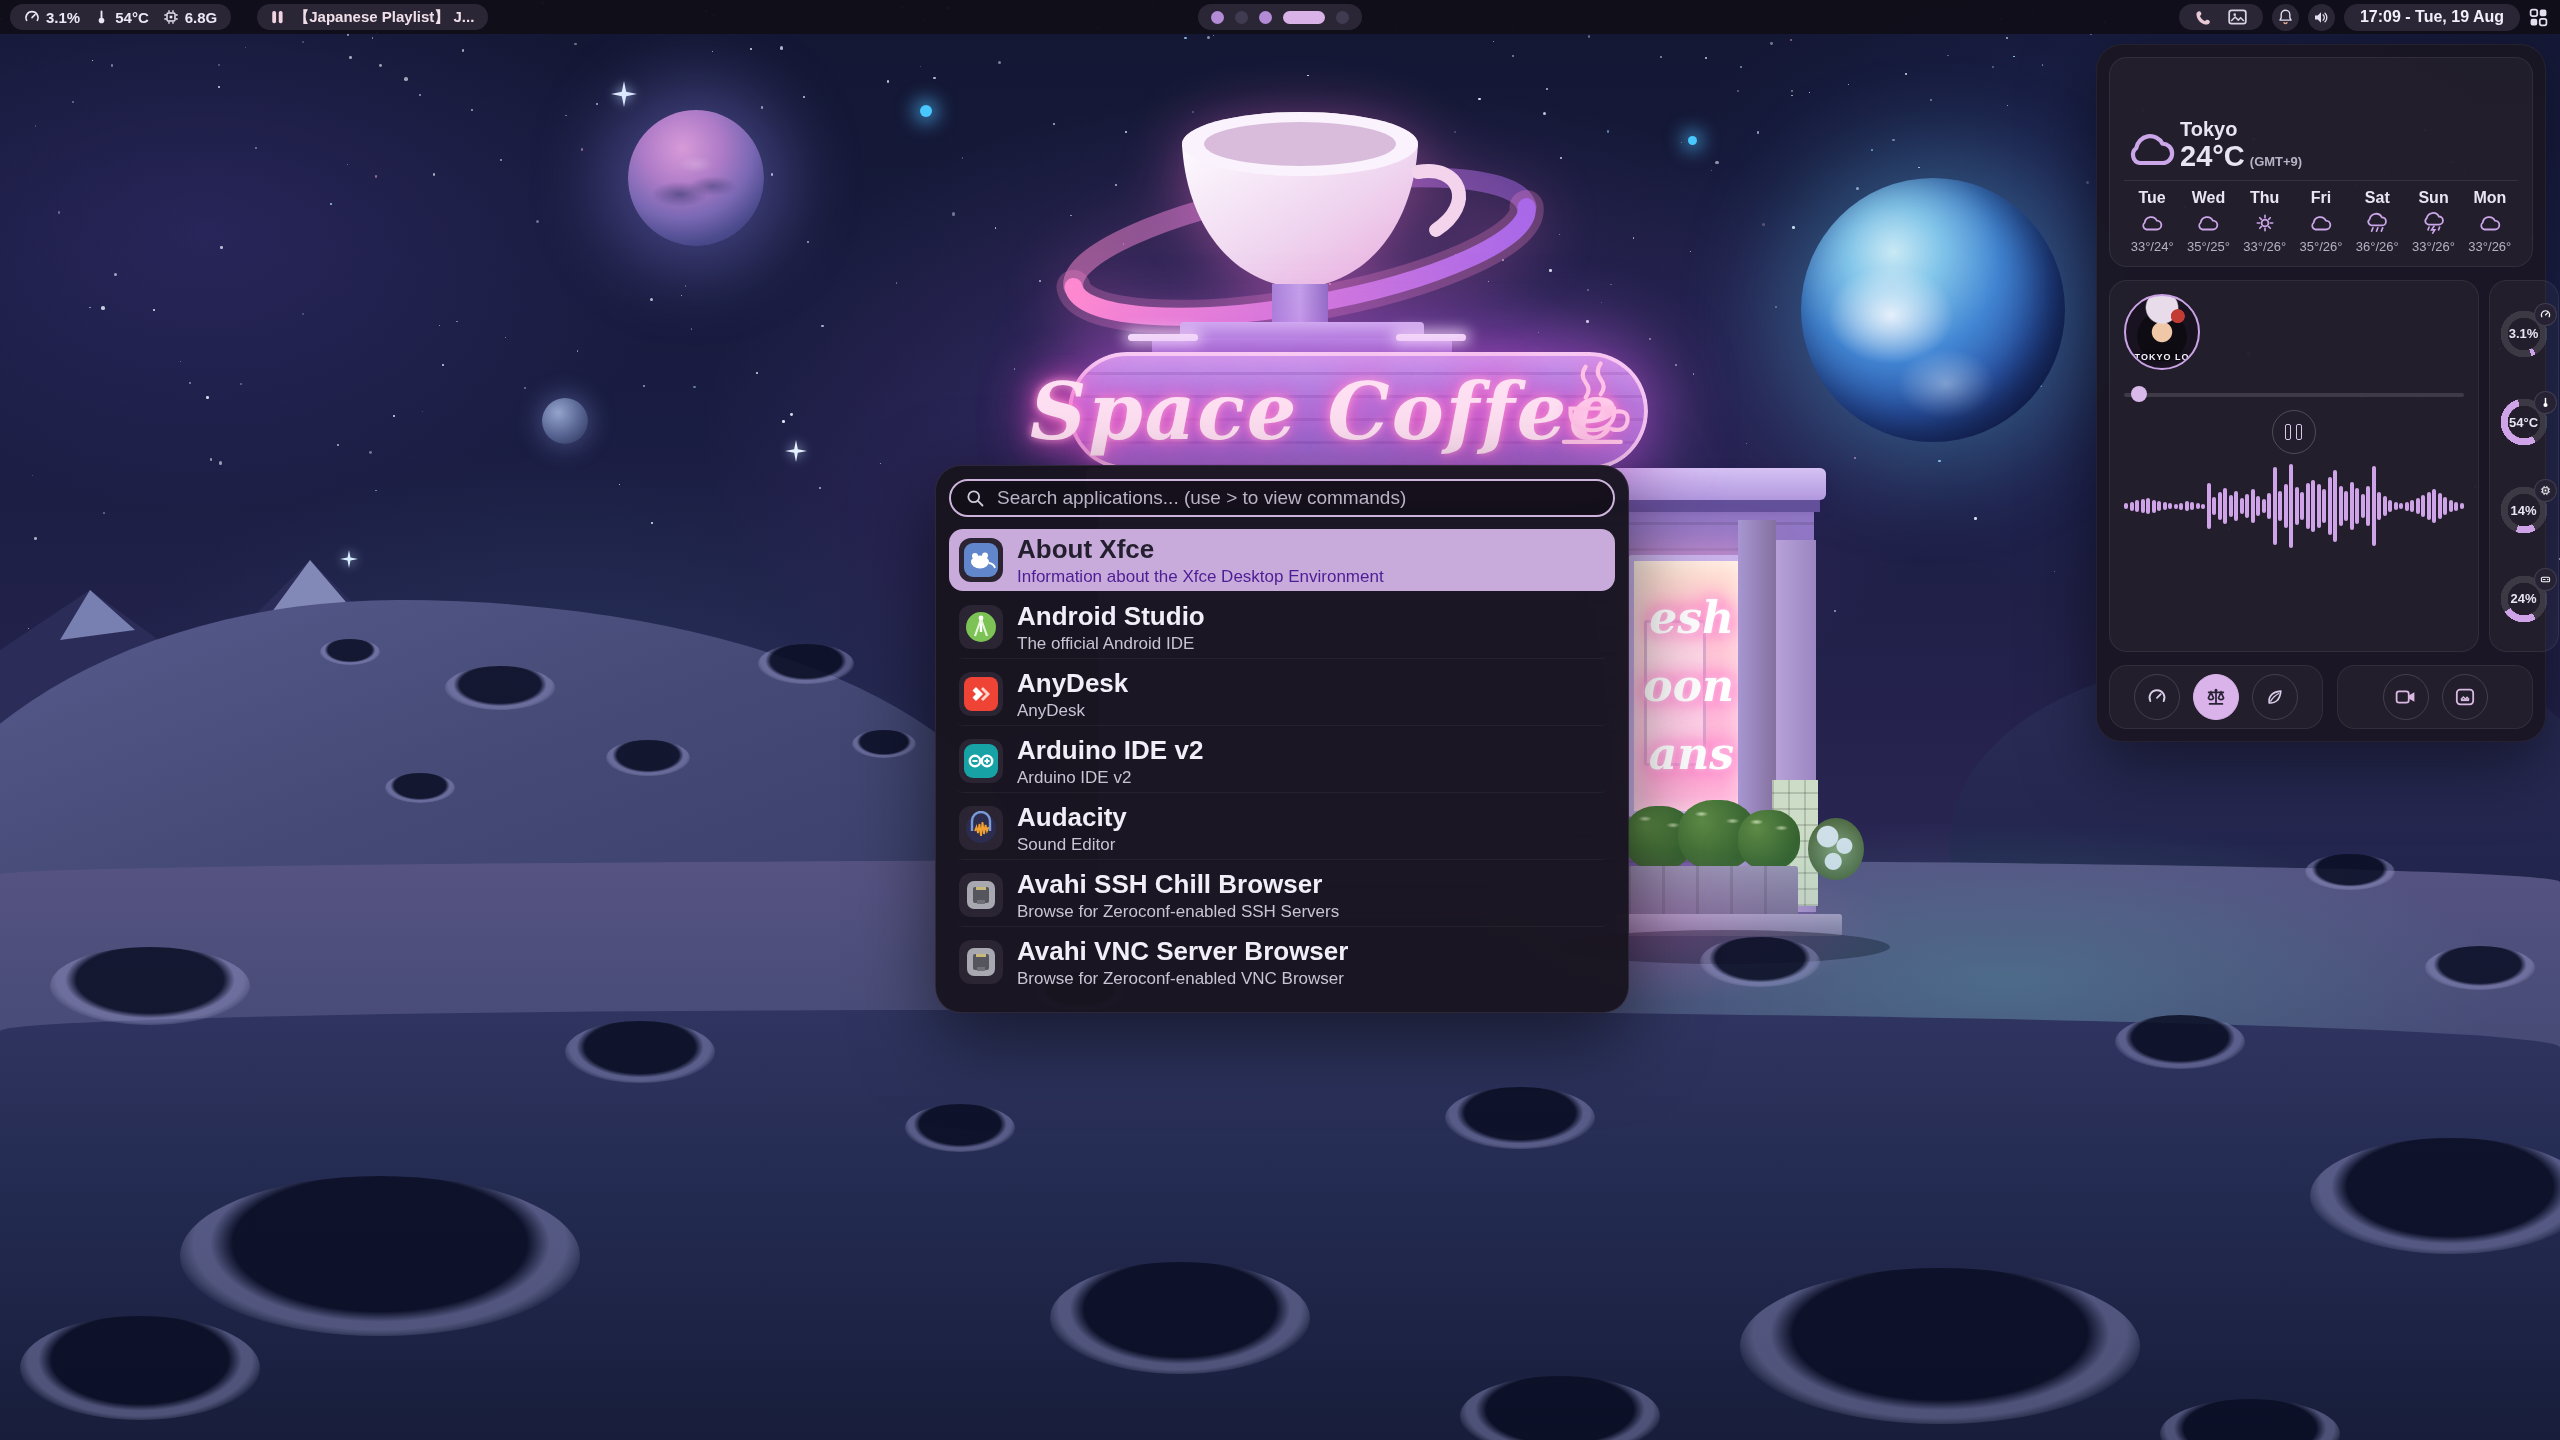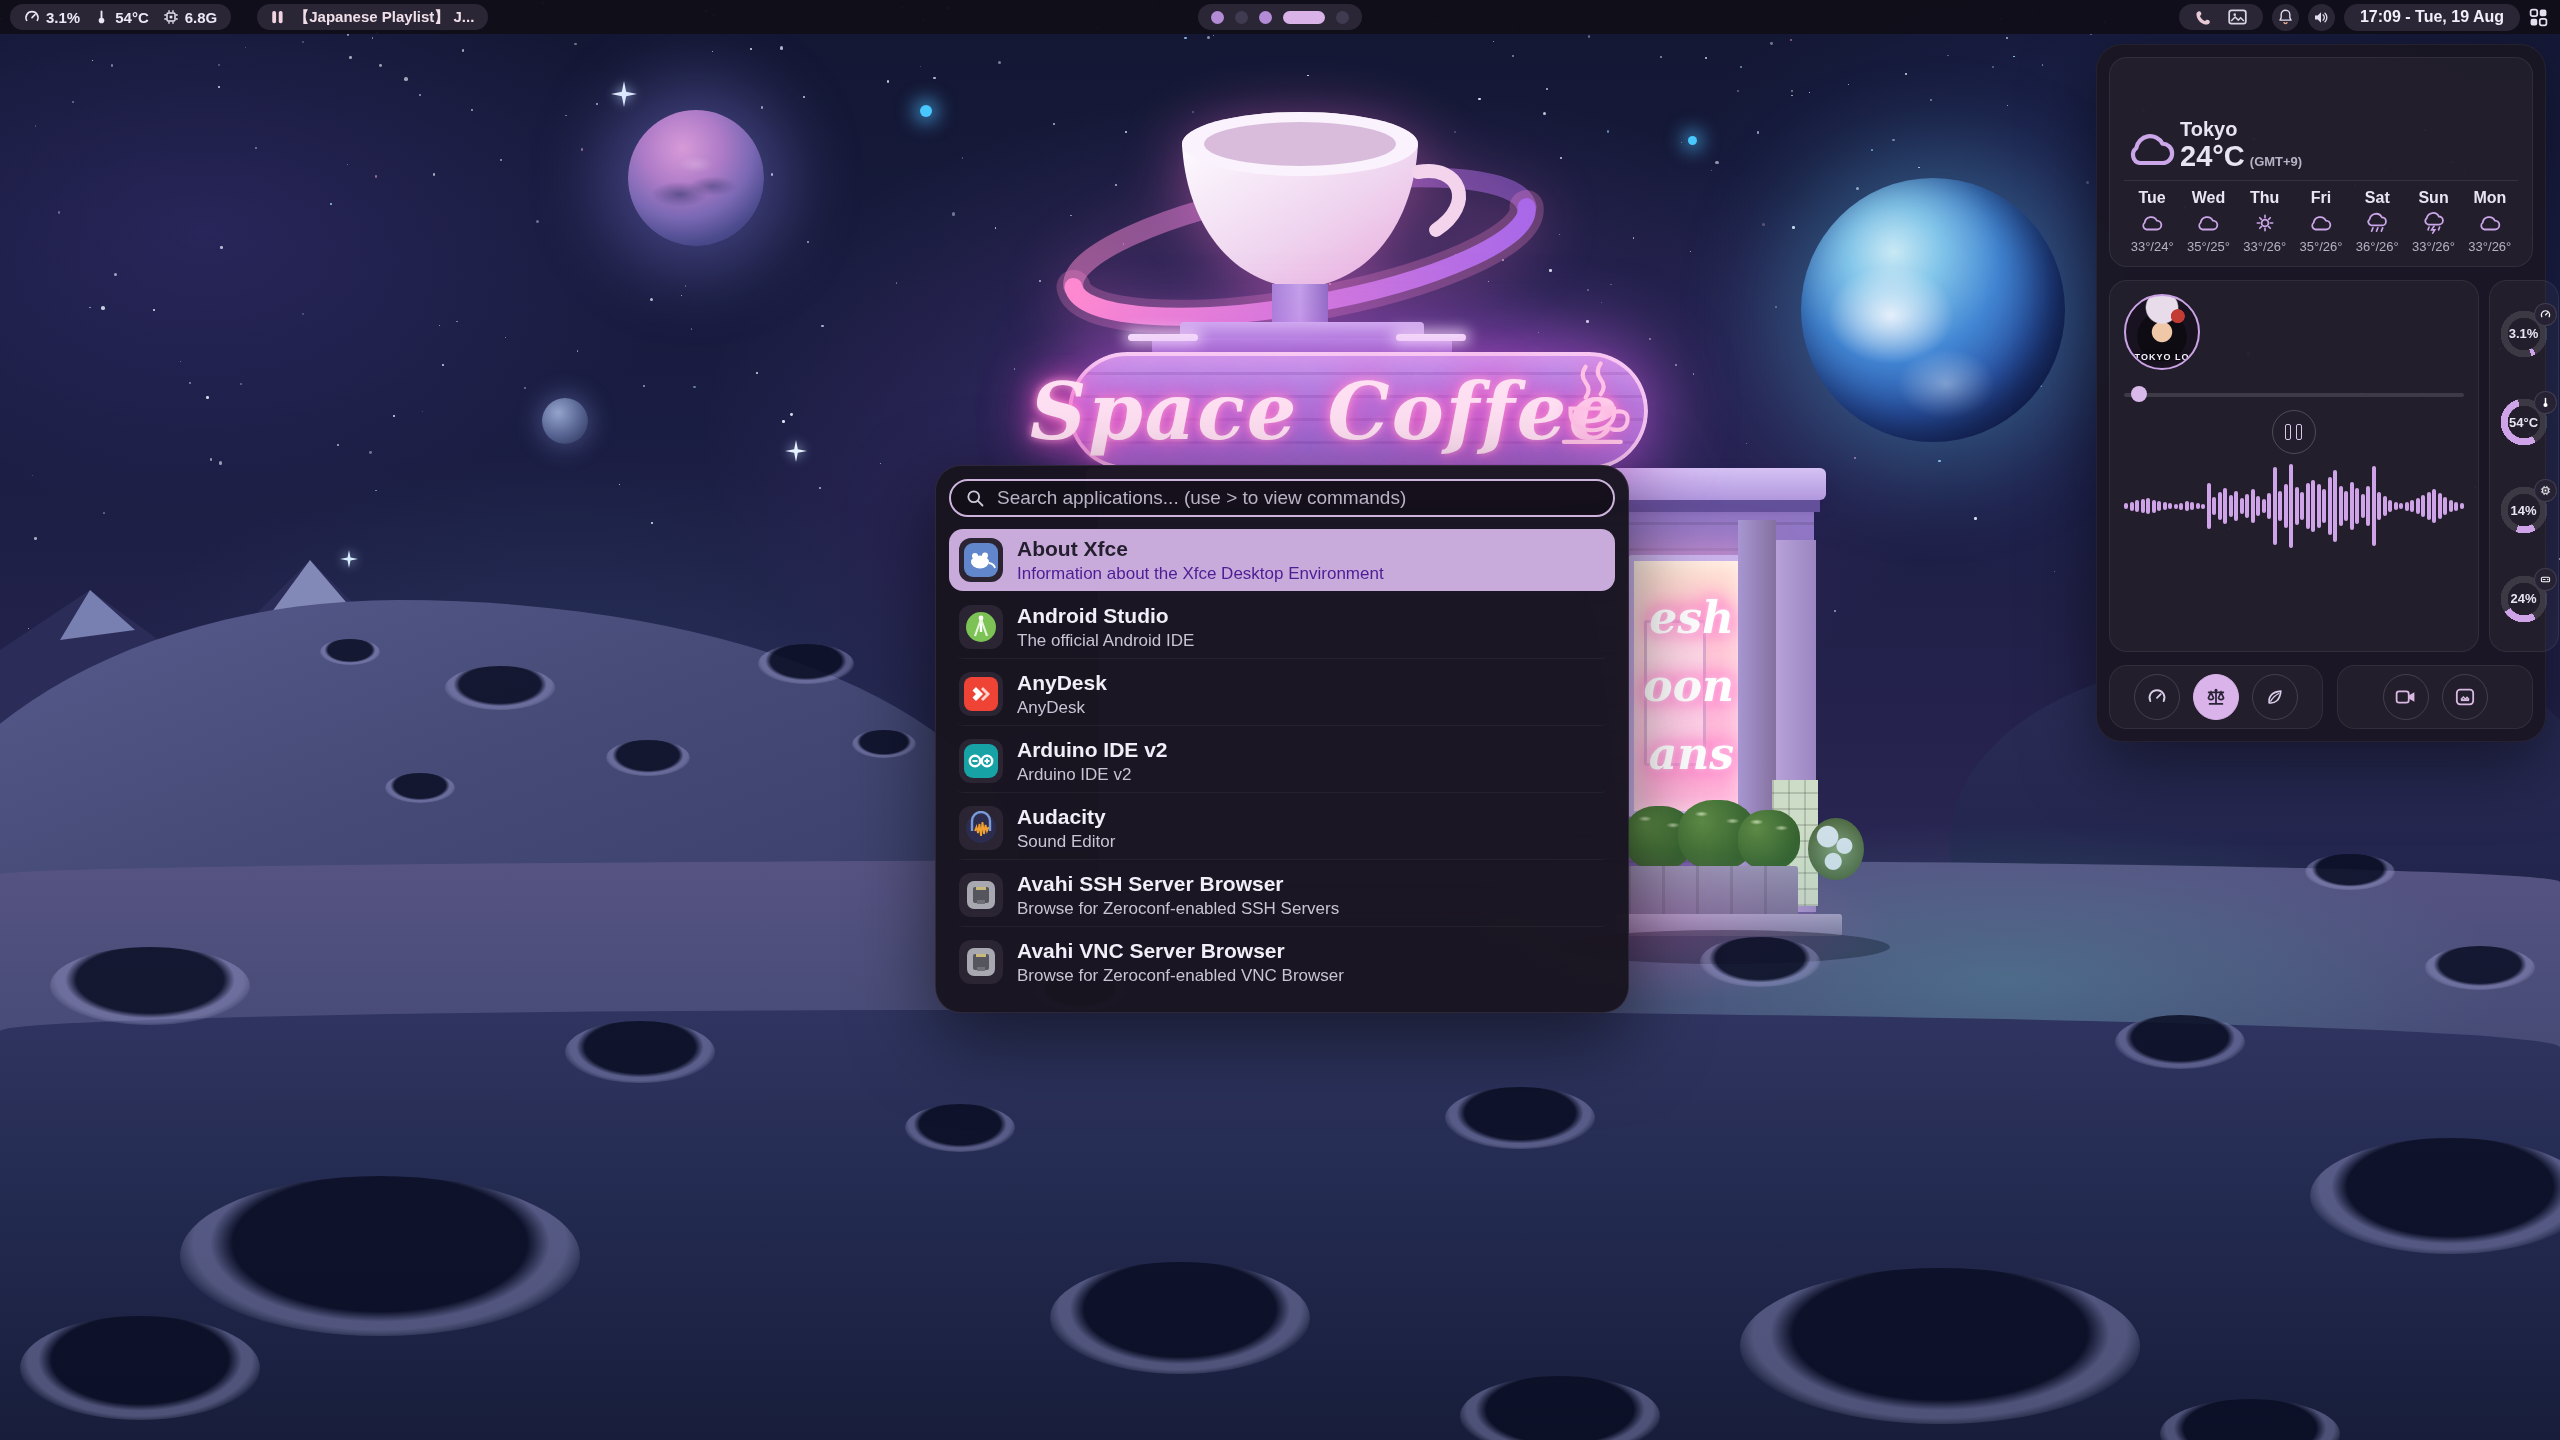--- a/index.html
+++ b/index.html
@@ -133,21 +133,21 @@
   #search-input{flex:1;background:transparent;border:none;outline:none;color:#e8e2f0;
     font-size:19px;font-family:"Liberation Sans",sans-serif;}
   #search-input::placeholder{color:#b9b2c4;}
   #app-list{margin-top:12px;}
   .app-row{display:flex;align-items:center;gap:14px;height:62px;border-radius:14px;
     padding:0 10px;margin-bottom:5px;}
   .app-row.selected{background:#c8abdb;}
   .app-row:not(.selected):not(:last-child){box-shadow:0 5px 0 -4px rgba(255,255,255,.05);}
   .app-tile{width:44px;height:44px;border-radius:12px;background:#2a2433;display:flex;
     align-items:center;justify-content:center;flex:none;}
-  .app-name{font-size:21px;font-weight:700;color:#f2eef8;line-height:1.25;}
+  .app-name{font-size:26px;font-weight:700;color:#f2eef8;line-height:1.25;}
   .app-desc{font-size:17px;color:#c9c3d4;line-height:1.25;}
   .app-row.selected .app-name{color:#241f2e;}
   .app-row.selected .app-desc{color:#4c1d95;}
 
   
   #panel{left:2096px;top:44px;width:450px;height:698px;border-radius:26px;
     background:rgba(26,22,35,.96);border:1px solid rgba(255,255,255,.05);
     box-shadow:0 20px 70px rgba(0,0,0,.5);z-index:35;padding:12px;box-sizing:border-box;
     display:flex;flex-direction:column;gap:13px;}
   .card{background:rgba(255,255,255,.035);border:1px solid rgba(255,255,255,.07);border-radius:18px;}
@@ -797,21 +797,21 @@
       <div class="app-row">
         <div class="app-tile">
           <svg width="34" height="34" viewBox="0 0 34 34">
               <rect x="3" y="3" width="28" height="28" rx="7" fill="#a8a8b0"></rect>
               <rect x="9" y="9" width="16" height="16" rx="2" fill="#55555e"></rect>
               <rect x="12" y="9" width="10" height="3" fill="#c8b87a"></rect>
               <rect x="13" y="22" width="8" height="4" fill="#70707a"></rect>
             </svg>
         </div>
         <div>
-          <div class="app-name">Avahi SSH Server Browser</div>
+          <div class="app-name">Avahi SSH Chill Browser</div>
           <div class="app-desc">Browse for Zeroconf-enabled SSH Servers</div>
         </div>
       </div>
 
       <div class="app-row">
         <div class="app-tile">
           <svg width="34" height="34" viewBox="0 0 34 34">
               <rect x="3" y="3" width="28" height="28" rx="7" fill="#a8a8b0"></rect>
               <rect x="9" y="9" width="16" height="16" rx="2" fill="#55555e"></rect>
               <rect x="12" y="9" width="10" height="3" fill="#c8b87a"></rect>

